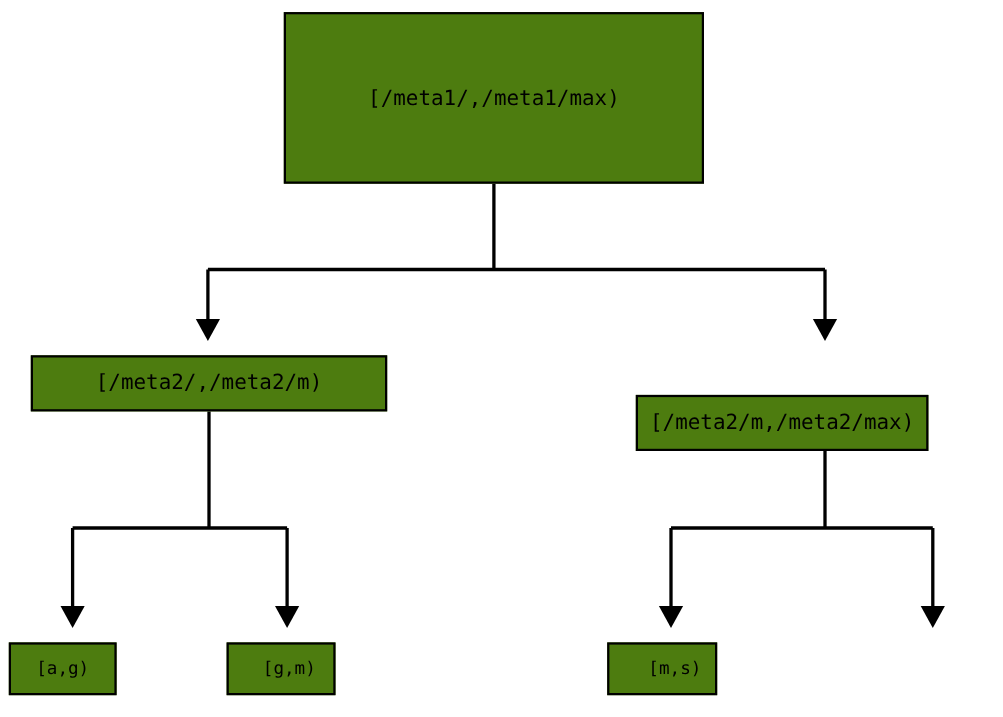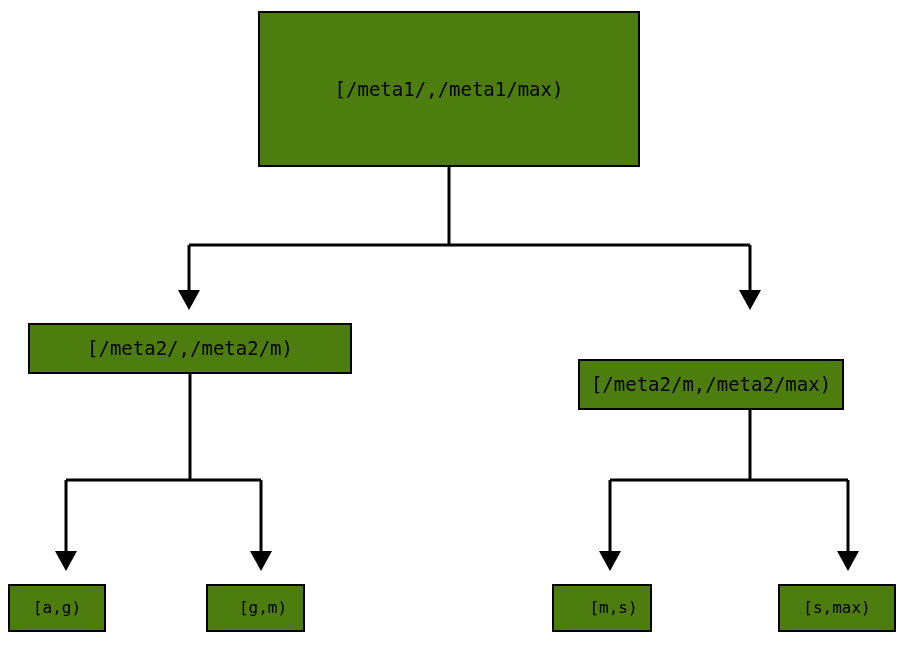--- a/index.html
+++ b/index.html
@@ -102,17 +102,14 @@
   </div>
 
   <div class="node node-leaf" style="left:206px; top:584px; width:99px; height:48px;padding-left:15px;">
     <span class="node-label">[g,m)</span>
   </div>
 
   <div class="node node-leaf" style="left:552px; top:584px; width:100px; height:48px;padding-left:23px;">
     <span class="node-label">[m,s)</span>
   </div>
 
-  <div class="node node-leaf" style="left:778px; top:584px; width:118px; height:48px;">
-    <span class="node-label">[s,max)</span>
-  </div>
 
 </div>
 
 </body></html>

